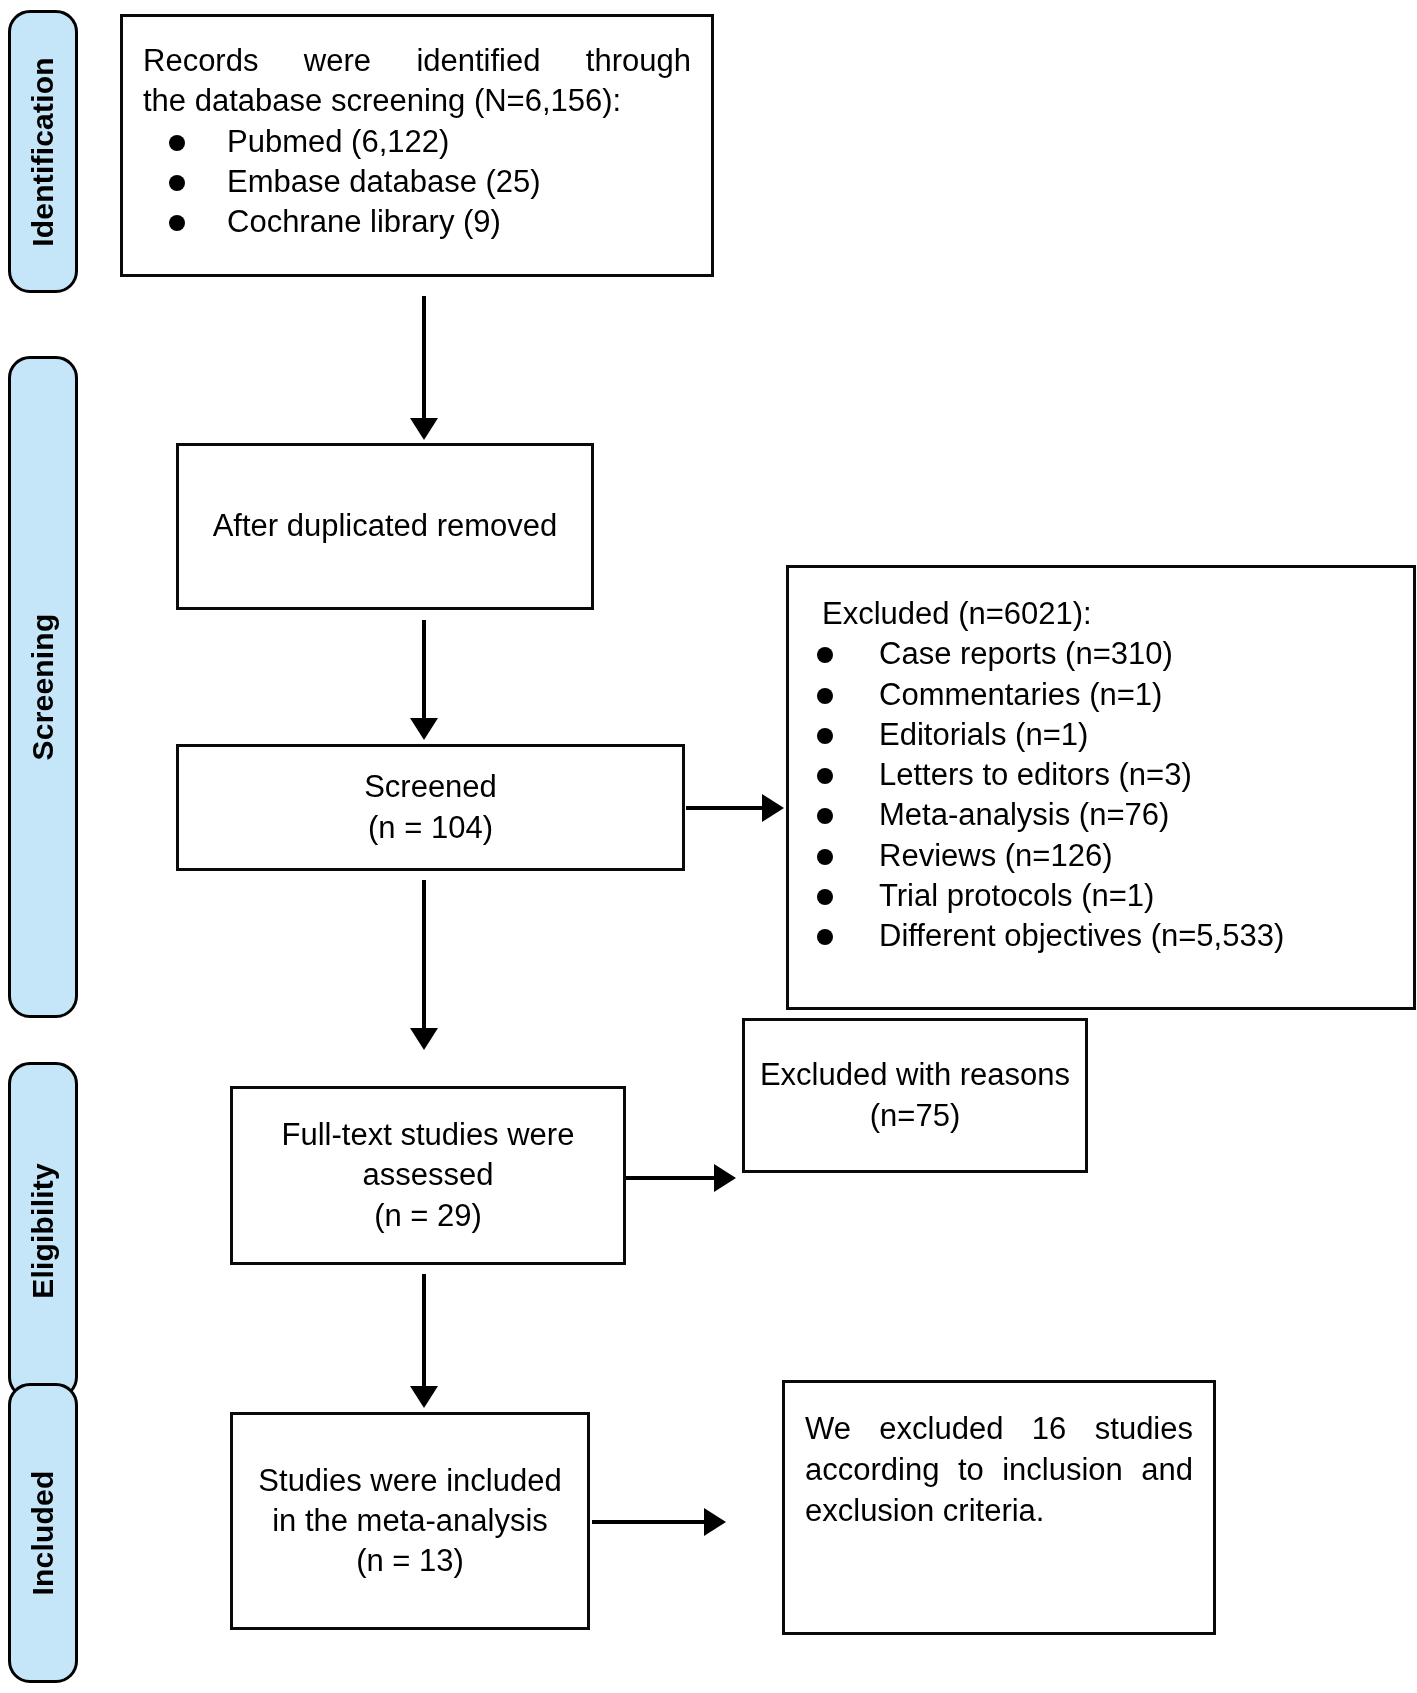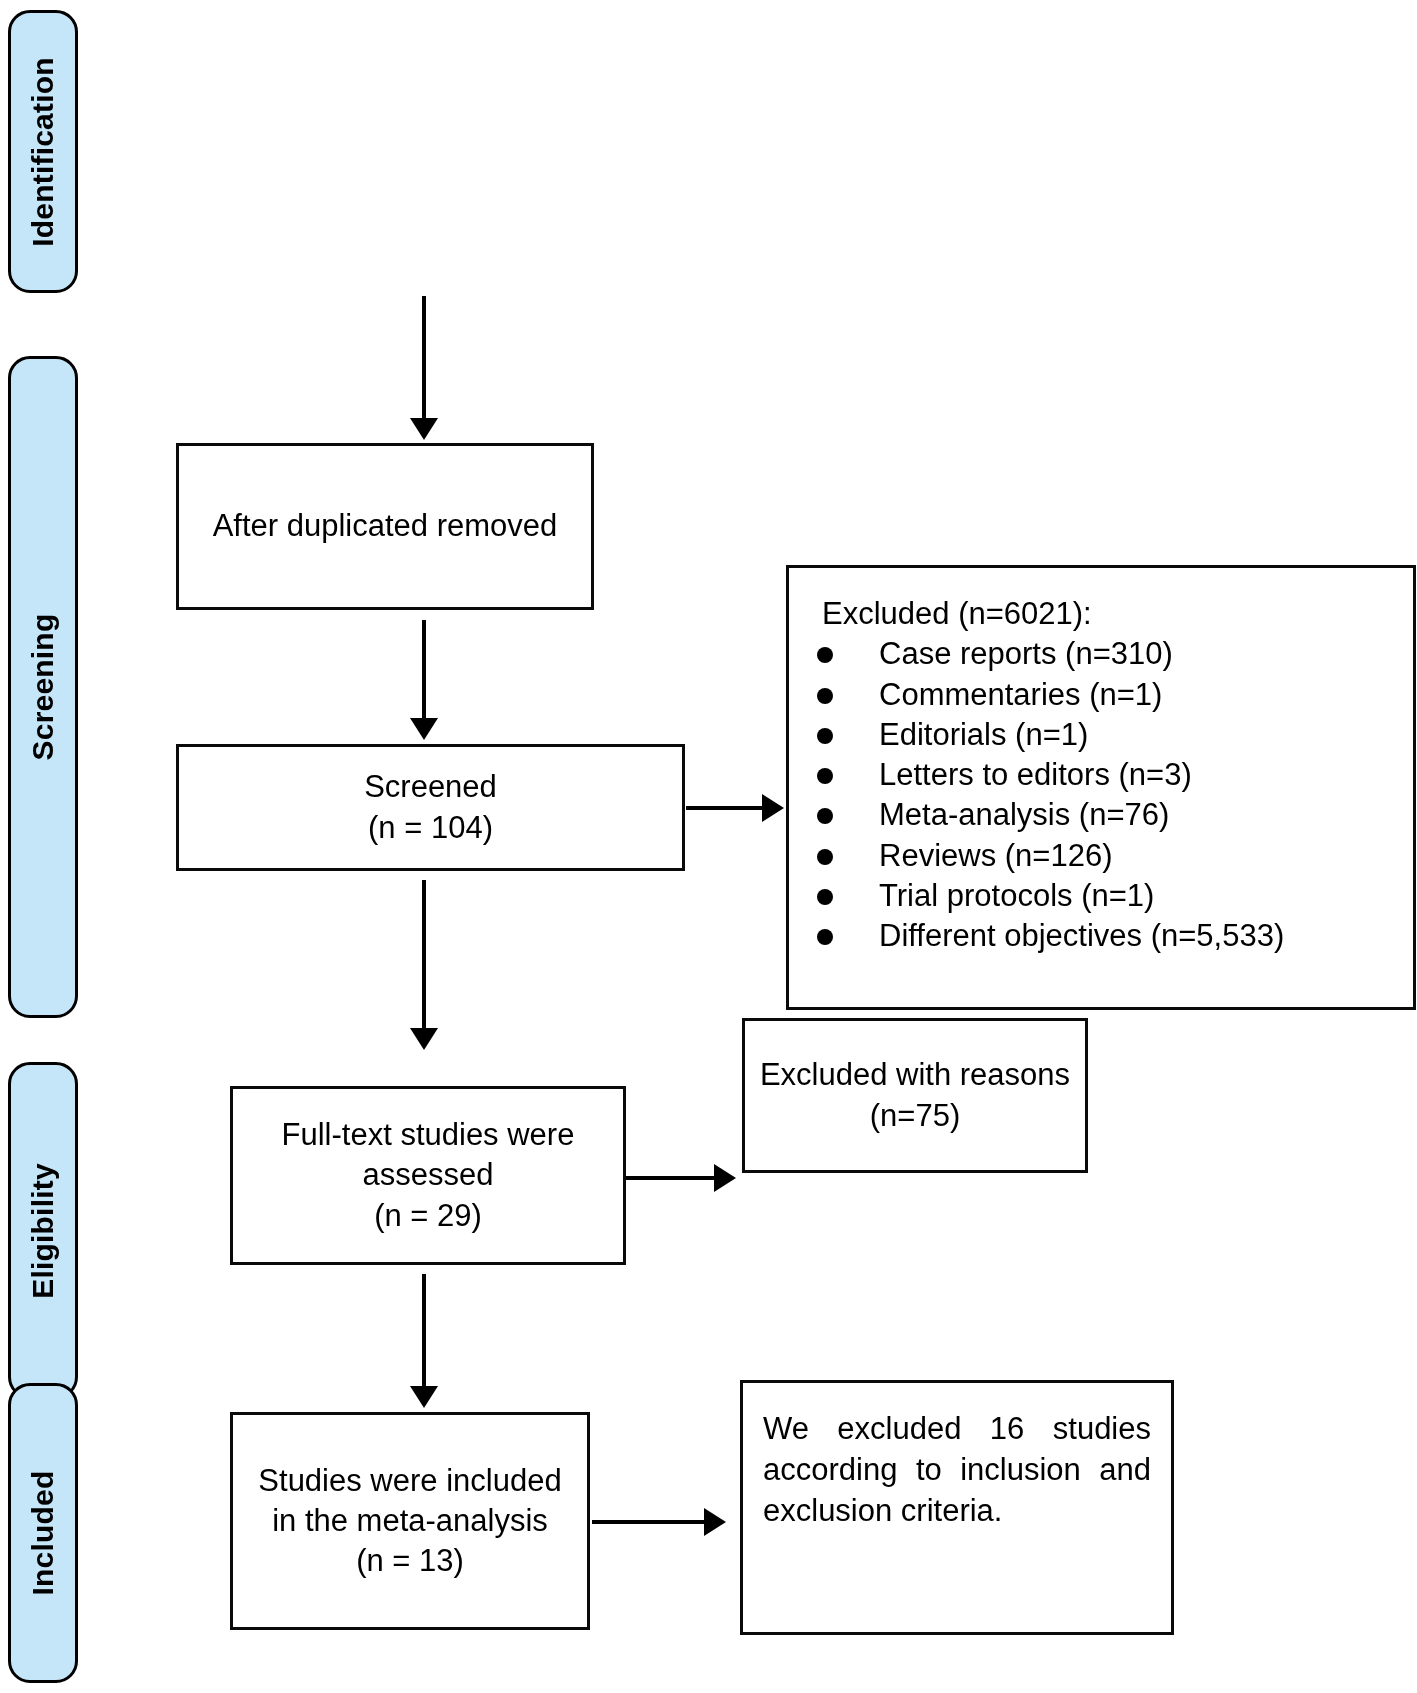--- a/index.html
+++ b/index.html
@@ -57,20 +57,21 @@
   .box-left {
     text-align: left;
     font-size: 31px;
     line-height: 1.30;
   }
   .box-just {
     text-align: justify;
     text-align-last: left;
     font-size: 31px;
     line-height: 1.32;
+    margin-left: 42px;
   }
   .box-pad {
     padding: 0 20px;
   }
 
   .lead-line {
     display: block;
     text-align: justify;
     text-align-last: justify;
     font-size: 31px;
@@ -151,20 +152,29 @@
   </div>
 
   <div class="stage-bar" style="left:8px; top:1062px; width:70px; height:337px;">
     <span class="stage-label">Eligibility</span>
   </div>
 
   <div class="stage-bar" style="left:8px; top:1383px; width:70px; height:300px;">
     <span class="stage-label">Included</span>
   </div>
 
+  <div class="flow-box box-left box-pad" style="left:120px; top:14px; width:594px; height:263px; justify-content:flex-start; padding-top:24px;">
+    <span class="lead-line">Records were identified through</span>
+    <span class="lead-line last">the database screening (N=6,156):</span>
+    <ul class="bullets">
+      <li>Pubmed (6,122)</li>
+      <li>Embase database (25)</li>
+      <li>Cochrane library (9)</li>
+    </ul>
+  </div>
 
   <div class="arrow-v" style="left:422px; top:296px; height:122px;"></div>
   <div class="arrow-v-head" style="left:410px; top:418px;"></div>
 
   <div class="flow-box box-center" style="left:176px; top:443px; width:418px; height:167px;">
     <span>After duplicated removed</span>
   </div>
 
   <div class="arrow-v" style="left:422px; top:620px; height:98px;"></div>
   <div class="arrow-v-head" style="left:410px; top:718px;"></div>

